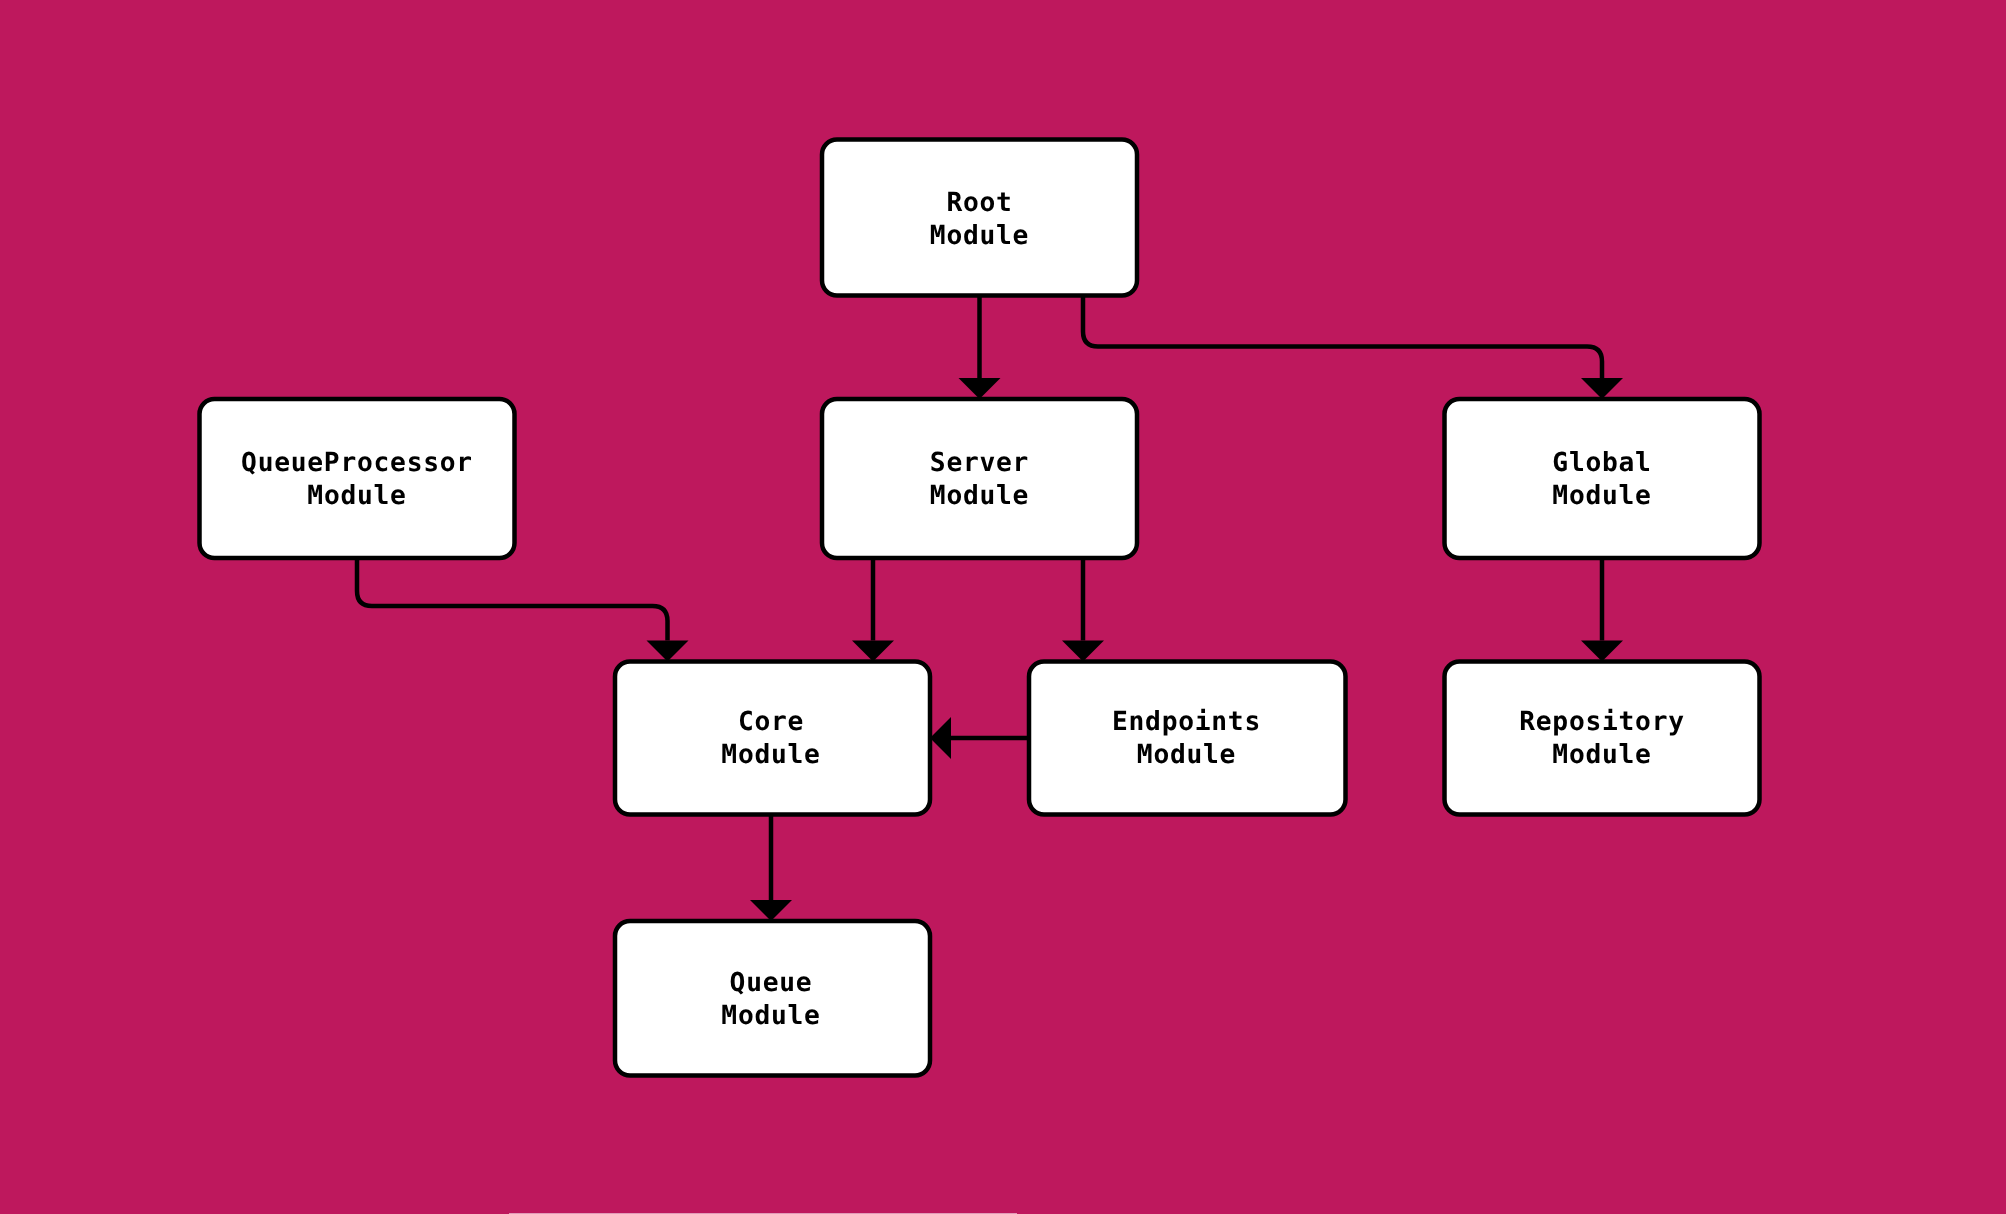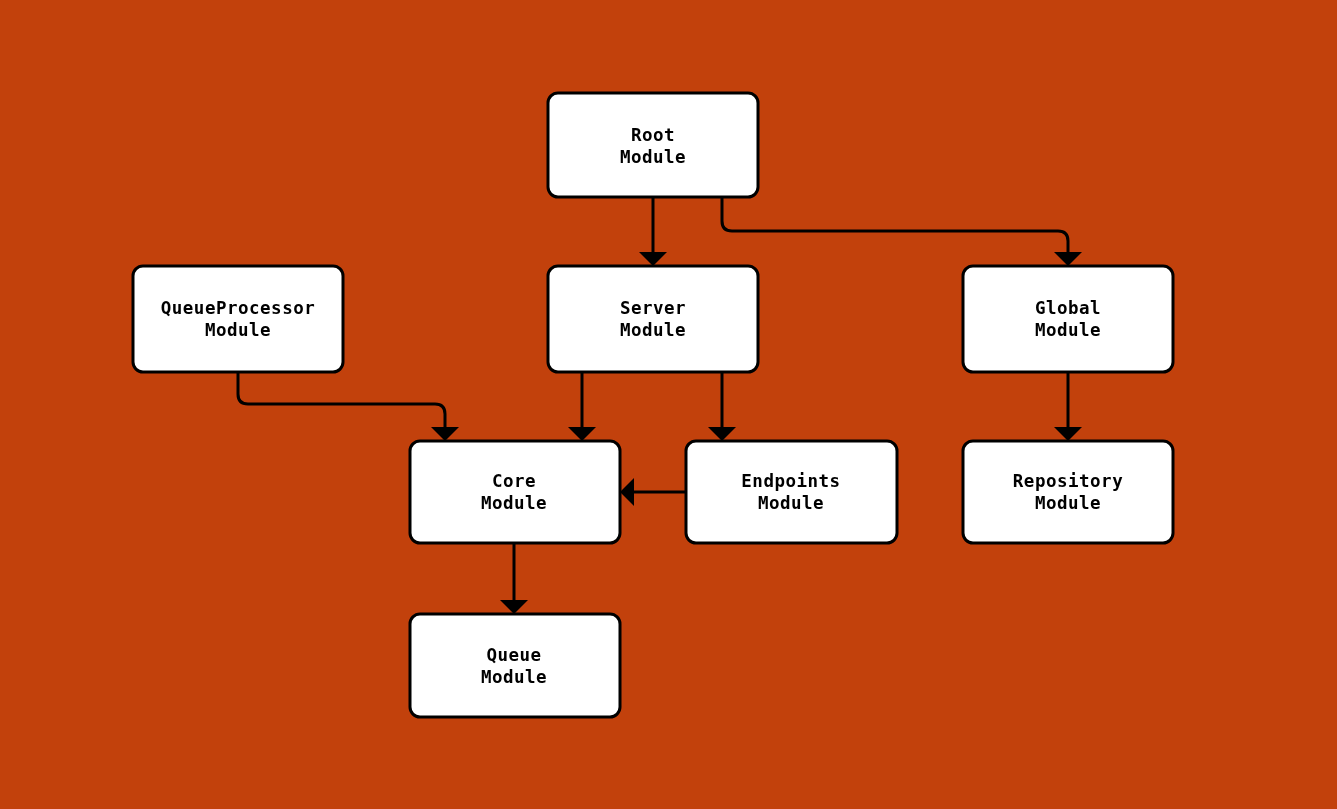--- a/index.html
+++ b/index.html
@@ -10,21 +10,21 @@
   body {
     width: 1337px;
     height: 809px;
     overflow: hidden;
     font-family: "DejaVu Sans Mono", "Liberation Mono", monospace;
   }
   #diagram-canvas {
     position: relative;
     width: 1337px;
     height: 809px;
-    background: #c2410c;
+    background: #be185d;
   }
   svg.diagram-svg {
     position: absolute;
     top: 0;
     left: 0;
     width: 1337px;
     height: 809px;
     display: block;
   }
   .node-rect {

